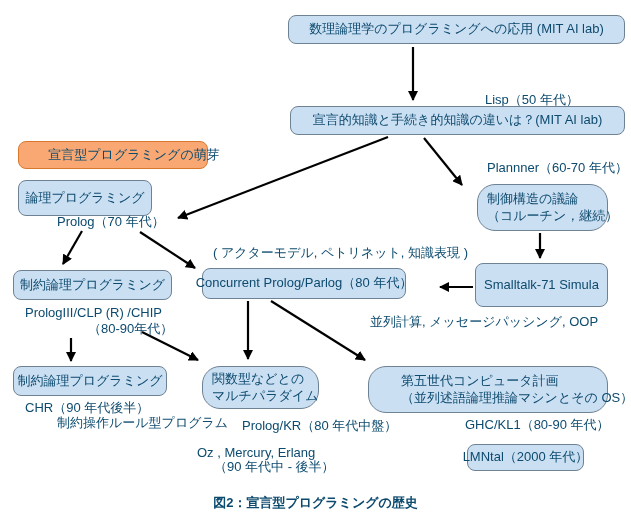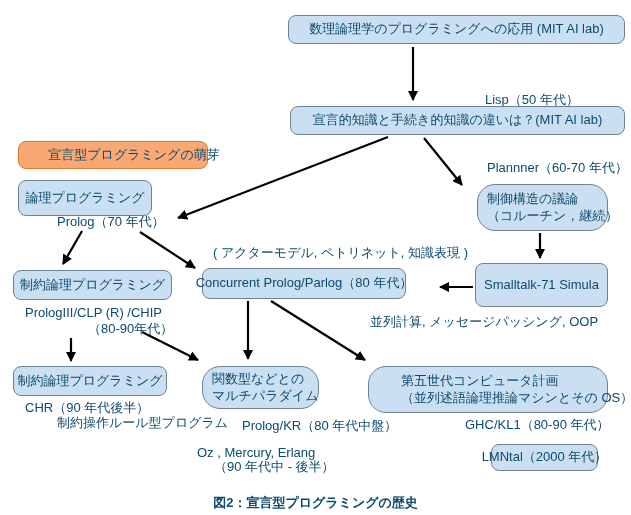--- a/index.html
+++ b/index.html
@@ -94,17 +94,17 @@
   <div class="lbl" style="left:25px;top:400px;">CHR（90 年代後半）</div>
   <div class="lbl" style="left:25px;top:415px;margin-left:32px;">制約操作ルール型プログラム</div>
 
   <div class="lbl" style="left:214px;top:418px;margin-left:28px;">Prolog/KR（80 年代中盤）</div>
 
   <div class="lbl" style="left:197px;top:445px;">Oz , Mercury, Erlang</div>
   <div class="lbl" style="left:214px;top:459px;">（90 年代中 - 後半）</div>
 
   <div class="lbl" style="left:465px;top:417px;">GHC/KL1（80-90 年代）</div>
 
-  <div class="node blue" style="left:491px;top:444px;width:107px;height:27px;">LMNtal（2000 年代）</div>
+  <div class="node blue" style="left:467px;top:444px;width:117px;height:27px;">LMNtal（2000 年代）</div>
 
   <div class="caption" style="top:494px;">図2：宣言型プログラミングの歴史</div>
 
 </div>
 
 </body></html>

